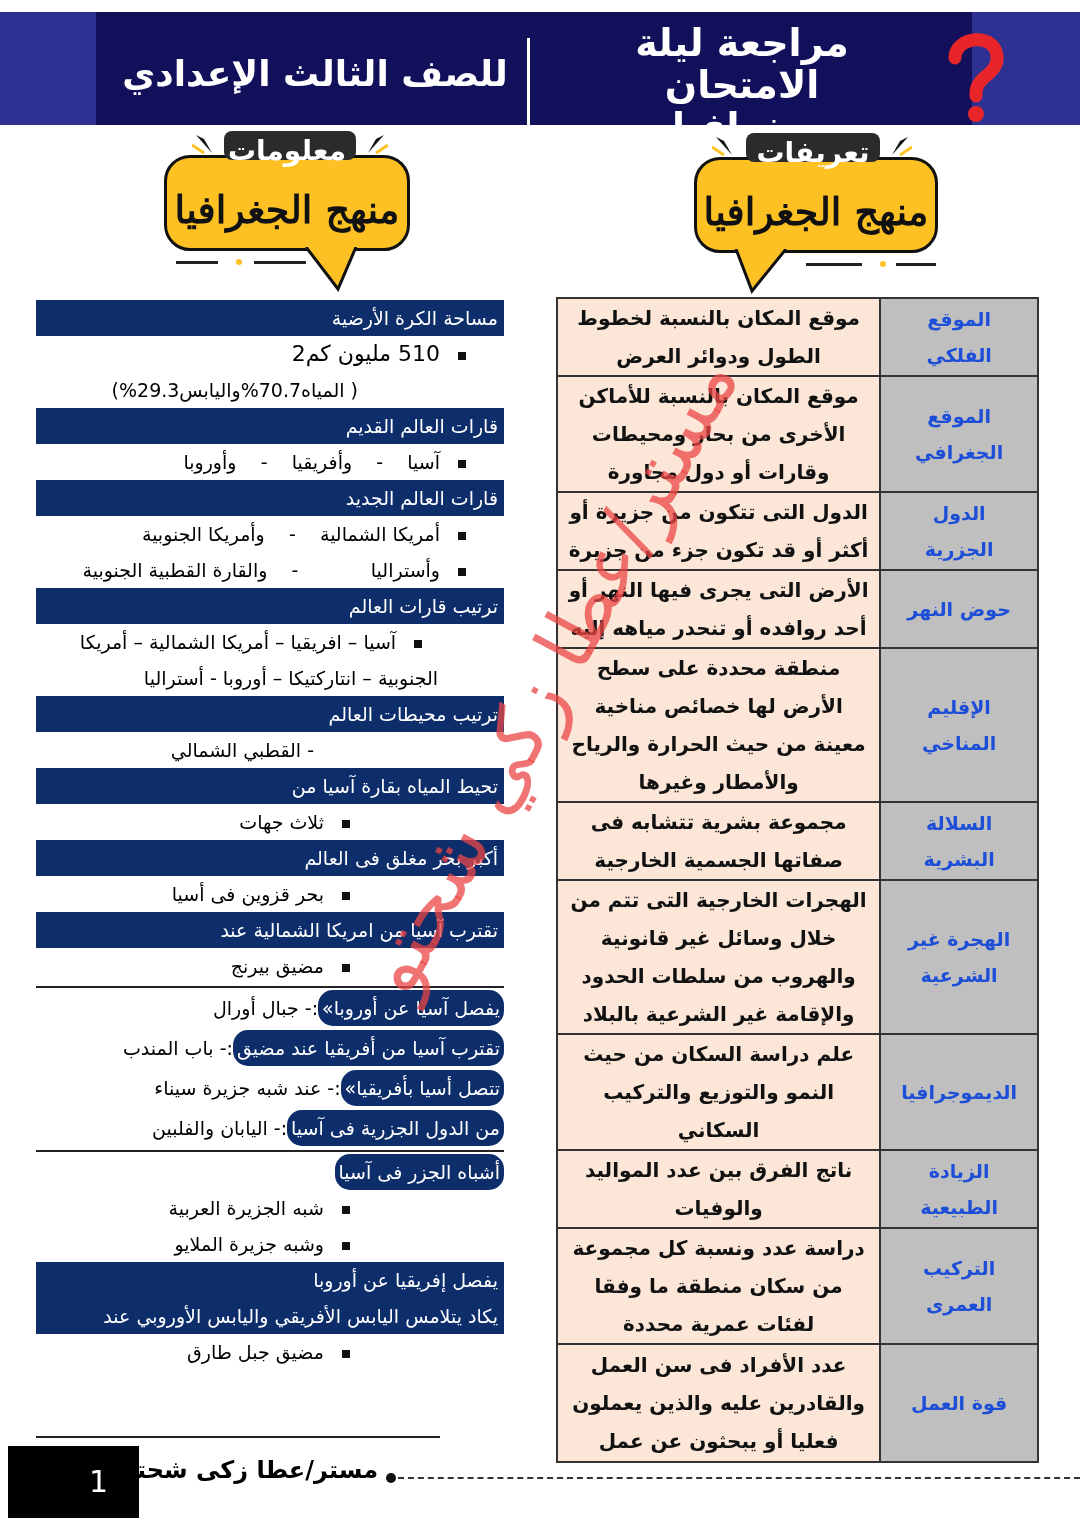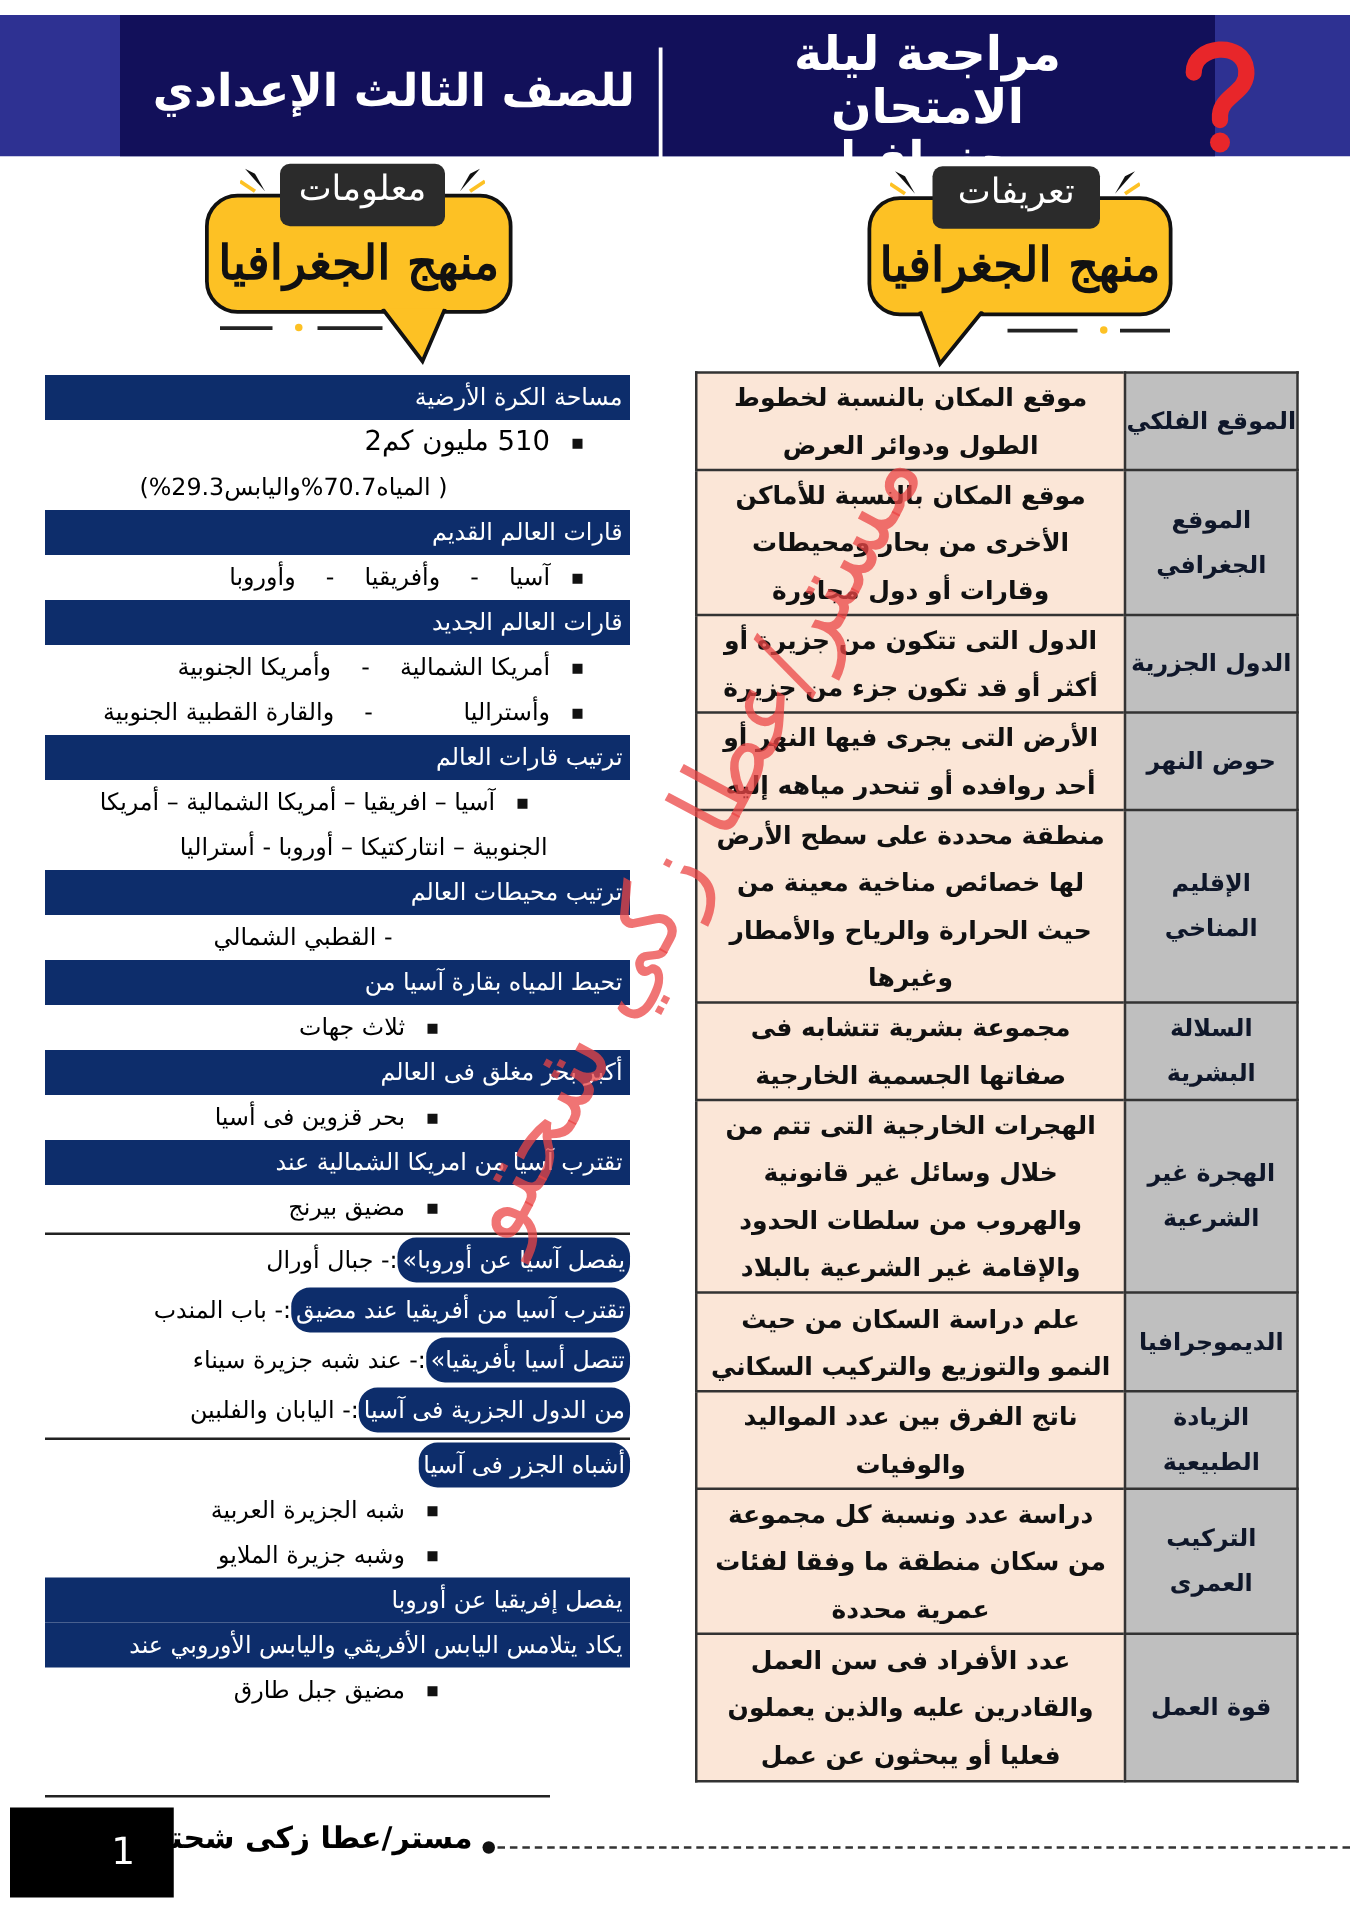--- a/index.html
+++ b/index.html
@@ -9,38 +9,38 @@
   
   .banner { position: absolute; left: 0; top: 12px; width: 1080px; height: 113px; background: #2e3192; }
   .banner-inner { position: absolute; left: 96px; top: 0; width: 876px; height: 113px; background: #12105a; }
   .banner-divider { position: absolute; left: 527px; top: 26px; width: 3px; height: 92px; background: #ffffff; }
   .banner-title { position: absolute; right: 148px; top: 10px; width: 380px; text-align: center; color: #fff; font-weight: bold; font-size: 38px; line-height: 42px; direction: rtl; font-family: "DejaVu Sans", sans-serif; }
   .banner-grade { position: absolute; left: 110px; top: 40px; width: 410px; text-align: center; color: #fff; font-weight: bold; font-size: 36px; line-height: 44px; direction: rtl; }
   .qmark { position: absolute; left: 945px; top: 14px; width: 60px; height: 100px; }
 
   
   .bubble { position: absolute; }
-  .bubble .tag { position: absolute; background: #2b2b2b; color: #fff; font-weight: normal; font-size: 28px; border-radius: 8px; padding: 0 10px; height: 50px; line-height: 40px; direction: rtl; white-space: nowrap; text-align: center; }
+  .bubble .tag { position: absolute; background: #2b2b2b; color: #fff; font-weight: bold; font-size: 28px; border-radius: 8px; padding: 0 10px; height: 29px; line-height: 40px; direction: rtl; white-space: nowrap; text-align: center; }
   .bubble .body { position: absolute; background: #fdc124; border: 3px solid #111; border-radius: 26px; text-align: center; font-weight: bold; font-size: 38px; direction: rtl; font-family: "DejaVu Serif", serif; color: #111; }
   .bubble .deco-line { position: absolute; height: 3px; background: #222; }
   .bubble .deco-dot { position: absolute; width: 6px; height: 6px; border-radius: 3px; background: #fdc124; }
   .bubble .spark { position: absolute; width: 0; height: 0; }
 
   
   .info { position: absolute; left: 36px; top: 300px; width: 468px; direction: rtl; font-family: "DejaVu Sans", sans-serif; }
   .info-head { background: #0d2d6b; color: #fff; font-size: 19px; height: 36px; line-height: 36px; padding: 0 6px; width: 468px; text-align: right; white-space: nowrap; overflow: hidden; }
   .info-line { font-size: 19px; height: 36px; line-height: 36px; text-align: right; white-space: nowrap; position: relative; }
   .bullet { display: inline-block; width: 8px; height: 8px; background: #111; vertical-align: middle; margin-left: 18px; }
   .inline-head { display: inline-block; background: #0d2d6b; color: #fff; padding: 0 4px; height: 36px; line-height: 36px; border-radius: 15px; }
   .hr { height: 2px; background: #222; margin: 2px 0; }
 
   
   .deftable { position: absolute; left: 556px; top: 297px; width: 483px; border: 2px solid #333; border-collapse: collapse; direction: rtl; }
   .deftable td { border: 2px solid #333; vertical-align: middle; text-align: center; }
-  .deftable td.term { width: 138px; background: #bfbfbf; color: #0f172a; font-weight: bold; font-size: 19px; line-height: 36px; padding: 0 0; }
+  .deftable td.term { width: 138px; background: #bfbfbf; color: #1d4ed8; font-weight: bold; font-size: 19px; line-height: 36px; padding: 0 20px; }
   .deftable td.def { background: #fbe6d7; color: #111; font-weight: bold; font-size: 20px; line-height: 38px; padding: 0 10px; }
 
   
   .watermark { position: absolute; left: 170px; top: 630px; width: 760px; transform: rotate(-62deg); transform-origin: center; color: rgba(235, 70, 70, 0.75); font-size: 78px; font-family: "DejaVu Serif", serif; direction: rtl; text-align: center; pointer-events: none; white-space: nowrap; letter-spacing: 8px; }
 
   
   .footer-line { position: absolute; left: 36px; top: 1436px; width: 404px; height: 2px; background: #222; }
   .page-box { position: absolute; left: 8px; top: 1446px; width: 131px; height: 72px; background: #000; color: #fff; font-size: 30px; line-height: 72px; text-align: center; padding-left: 50px; }
   .author { position: absolute; left: 148px; top: 1456px; width: 230px; font-size: 24px; font-weight: bold; direction: rtl; text-align: right; white-space: nowrap; }
   .author-dot { position: absolute; left: 386px; top: 1473px; width: 10px; height: 10px; border-radius: 5px; background: #111; }

